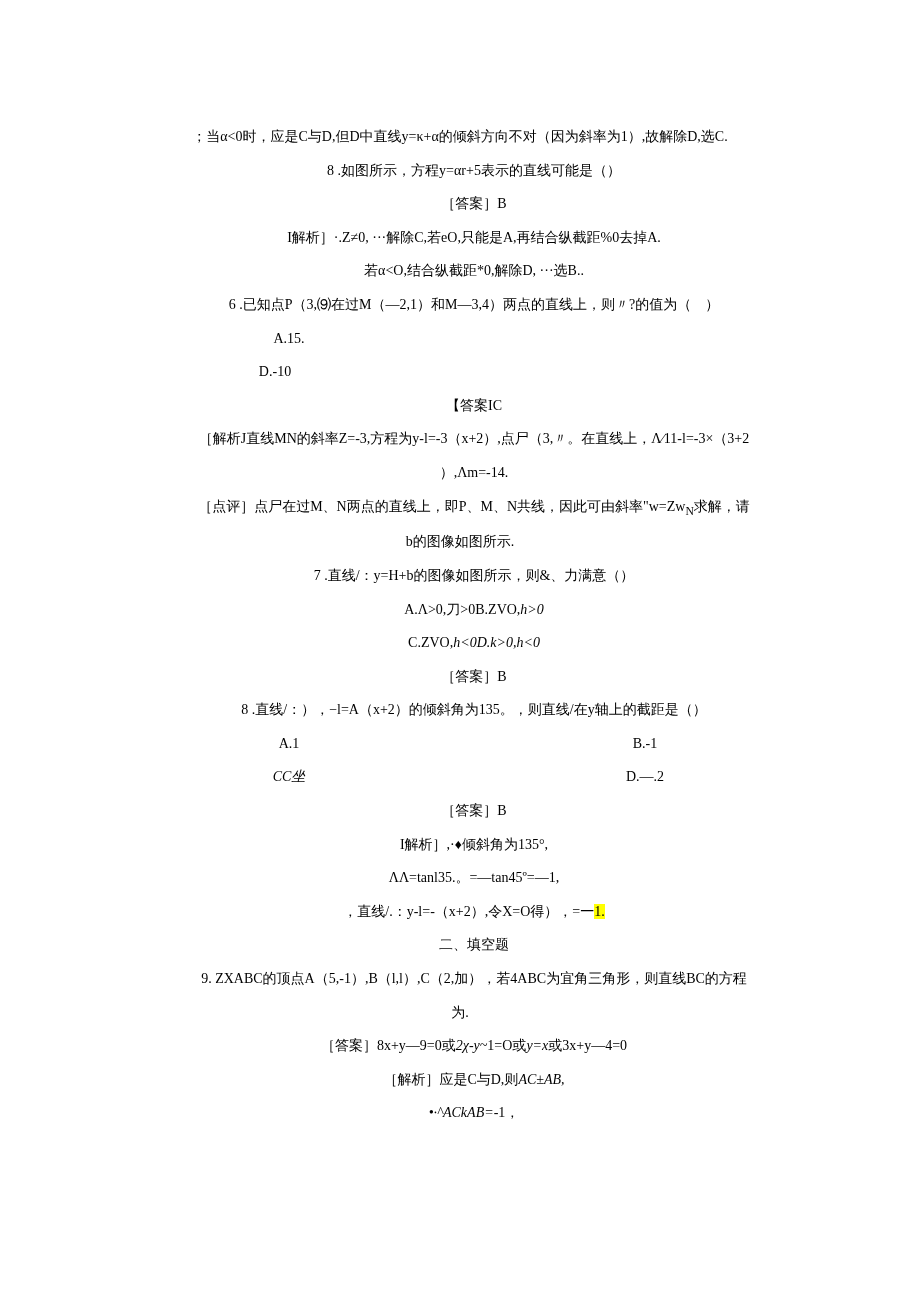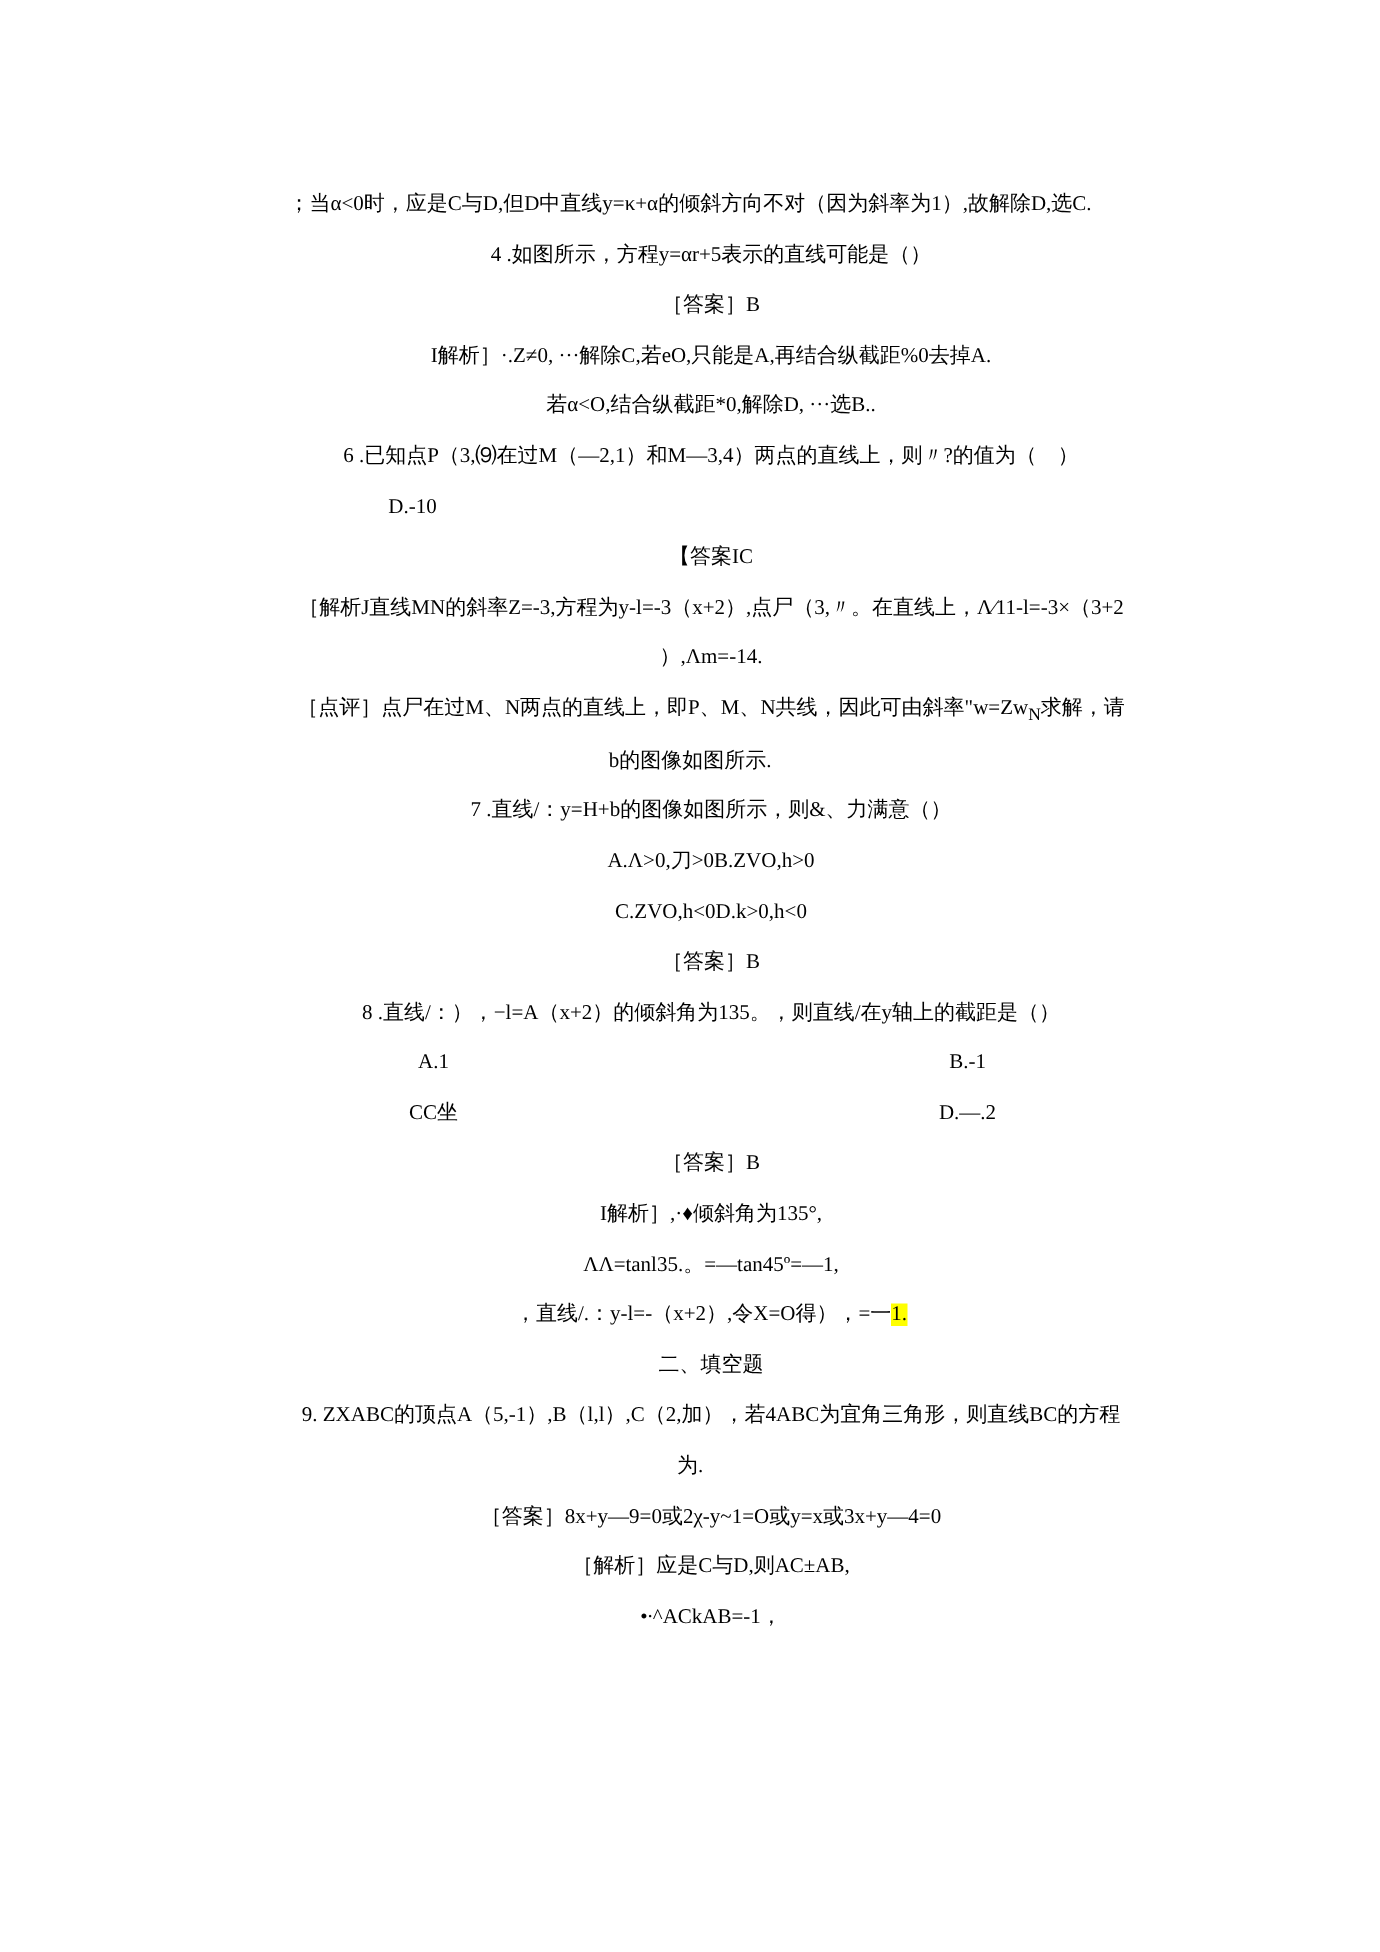--- a/index.html
+++ b/index.html
@@ -15,41 +15,43 @@
   }
   p {
     margin: 0;
     text-indent: 2em;
     text-align: center;
   }
   .no-indent {
     text-indent: 0;
   }
   .italic {
+    font-style: italic;
   }
   .columns {
     display: flex;
   }
   .col {
     width: 50%;
   }
   .highlight {
     background-color: #ffff00;
   }
 </style>
 </head>
 <body>
 
 <p class="no-indent">；当α&lt;0时，应是C与D,但D中直线y=κ+α的倾斜方向不对（因为斜率为1）,故解除D,选C.</p>
-<p>4 .如图所示，方程y=αr+5表示的直线可能是（）</p>
+<p>8 .如图所示，方程y=αr+5表示的直线可能是（）</p>
 <p>［答案］B</p>
 <p>I解析］·.Z≠0, ···解除C,若eO,只能是A,再结合纵截距%0去掉A.</p>
 <p>若α&lt;O,结合纵截距*0,解除D, ···选B..</p>
 <p>6 .已知点P（3,⑼在过M（—2,1）和M—3,4）两点的直线上，则〃?的值为（　）</p>
 <div class="columns">
+  <p class="col">A.15.</p>
 </div>
 <div class="columns">
   <p class="col no-indent">D.-10</p>
 </div>
 <p>【答案IC</p>
 <p>［解析J直线MN的斜率Z=-3,方程为y-l=-3（x+2）,点尸（3,〃。在直线上，Λ∕11-l=-3×（3+2</p>
 <p>）,Λm=-14.</p>
 <p>
   <span>［点评］点尸在过M、N两点的直线上，即P、M、N共线，因此可由斜率"w=Zw</span><sub>N</sub><span>求解，请</span>
 </p>

